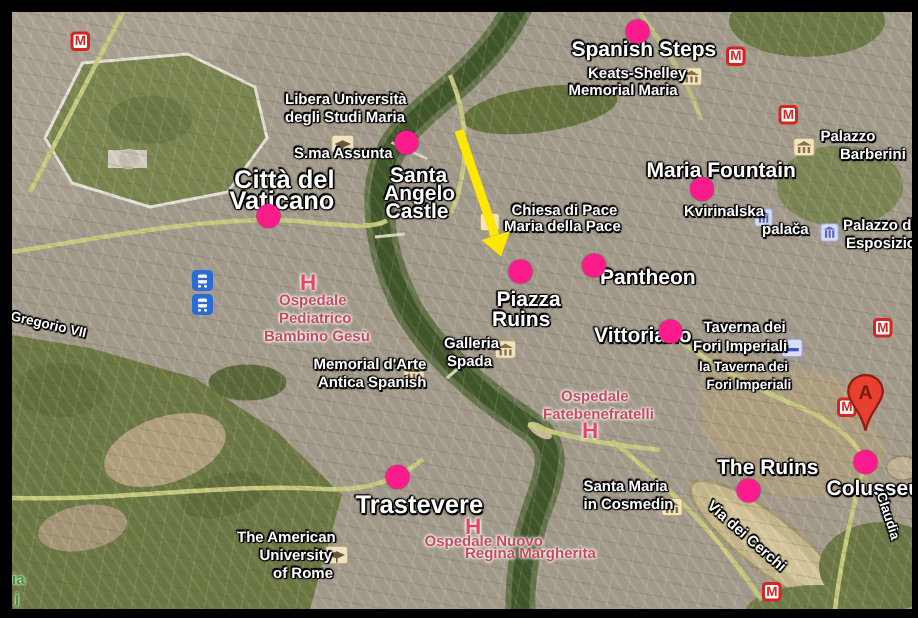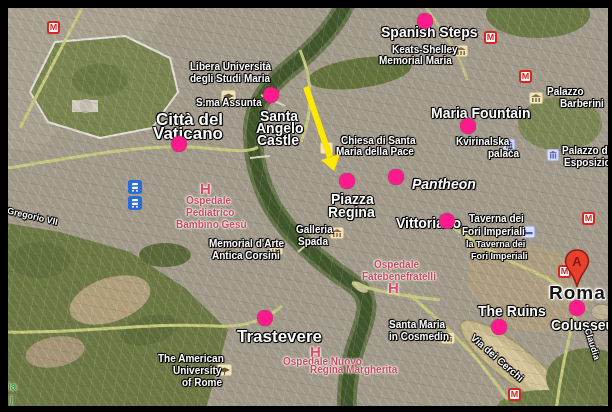--- a/index.html
+++ b/index.html
@@ -192,46 +192,45 @@
           <div class="map-label s10" style="left: 392px; top: 44px;">Keats-Shelley</div>
           <div class="map-label s10" style="left: 379px; top: 55px;">Memorial Maria</div>
           <div class="map-label s10" style="left: 190px; top: 61px;">Libera Università</div>
           <div class="map-label s10" style="left: 190px; top: 73px;">degli Studi Maria</div>
           <div class="map-label s10" style="left: 196px; top: 85px; margin-top: 12px;">S.ma Assunta</div>
           <div class="map-label s12" style="left: 156px; top: 110px;">Città del</div>
           <div class="map-label s12" style="left: 153px; top: 124px;">Vaticano</div>
           <div class="map-label s11" style="left: 260px; top: 108px;">Santa</div>
           <div class="map-label s11" style="left: 256px; top: 120px;">Angelo</div>
           <div class="map-label s11" style="left: 257px; top: 132px;">Castle</div>
-          <div class="map-label s10" style="left: 341px; top: 135px;">Chiesa di Santa</div>
+          <div class="map-label s10" style="left: 341px; top: 135px;">Chiesa di Pace</div>
           <div class="map-label s10" style="left: 336px; top: 146px;">Maria della Pace</div>
           <div class="map-label s11" style="left: 431px; top: 105px;">Maria Fountain</div>
           <div class="map-label s10" style="left: 456px; top: 136px;">Kvirinalska</div>
-          <div class="map-label s10" style="left: 452px; top: 148px; padding-left: 36px;">palača</div>
+          <div class="map-label s10" style="left: 472px; top: 148px; padding-left: 36px;">palača</div>
           <div class="map-label s10" style="left: 547px; top: 86px;">Palazzo</div>
           <div class="map-label s10" style="left: 560px; top: 98px;">Barberini</div>
           <div class="map-label s10" style="left: 562px; top: 145px;">Palazzo di</div>
           <div class="map-label s10" style="left: 564px; top: 157px;">Esposizione</div>
           <div class="map-label s11" style="left: 331px; top: 191px;">Piazza</div>
-          <div class="map-label s11" style="left: 328px; top: 204px;">Regina</div>
-          <div class="map-label s11" style="left: 412px; top: 176px; font-style: italic;">Pantheon</div>
+          <div class="map-label s11" style="left: 328px; top: 204px;">Ruins</div>
+          <div class="map-label s11" style="left: 400px; top: 176px;">Pantheon</div>
           <div class="map-label s11" style="left: 396px; top: 215px;">Vittoriano</div>
           <div class="map-label s10" style="left: 469px; top: 213px;">Taverna dei</div>
           <div class="map-label s10" style="left: 462px; top: 226px;">Fori Imperiali</div>
           <div class="map-label s9" style="left: 466px; top: 239px;">la Taverna dei</div>
           <div class="map-label s9" style="left: 471px; top: 251px;">Fori Imperiali</div>
           <div class="map-label s10" style="left: 296px; top: 224px;">Galleria</div>
           <div class="map-label s10" style="left: 298px; top: 236px;">Spada</div>
           <div class="map-label s10" style="left: 209px; top: 238px;">Memorial d'Arte</div>
-          <div class="map-label s10" style="left: 212px; top: 250px;">Antica Corsini</div>
+          <div class="map-label s10" style="left: 212px; top: 250px;">Antica Spanish</div>
           <div class="map-label s10" style="left: 389px; top: 319px;">Santa Maria</div>
           <div class="map-label s10" style="left: 389px; top: 331px;">in Cosmedin</div>
           <div class="map-label s11" style="left: 478px; top: 303px;">The Ruins</div>
           <div class="map-label s11" style="left: 551px; top: 317px;">Colusseum</div>
-          <div class="map-label roma" style="left: 549px; top: 282px;">Roma</div>
           <div class="map-label s12" style="left: 237px; top: 327px;">Trastevere</div>
           <div class="map-label s10" style="left: 158px; top: 353px;">The American</div>
           <div class="map-label s10" style="left: 173px; top: 365px;">University</div>
           <div class="map-label s10" style="left: 182px; top: 377px;">of Rome</div>
           <div class="map-label s9" style="left: -7px; top: 202px; transform: rotate(13deg);">Via Gregorio VII</div>
           <div class="map-label s10" style="left: 476px; top: 332px; transform: rotate(41deg);">Via dei Cerchi</div>
           <div class="map-label s9" style="left: 592px; top: 327px; transform: rotate(72deg);">Claudia</div>
           <div class="map-label hh" style="left: 200px; top: 180px;">H</div>
           <div class="map-label red s10" style="left: 186px; top: 195px;">Ospedale</div>
           <div class="map-label red s10" style="left: 186px; top: 207px;">Pediatrico</div>

